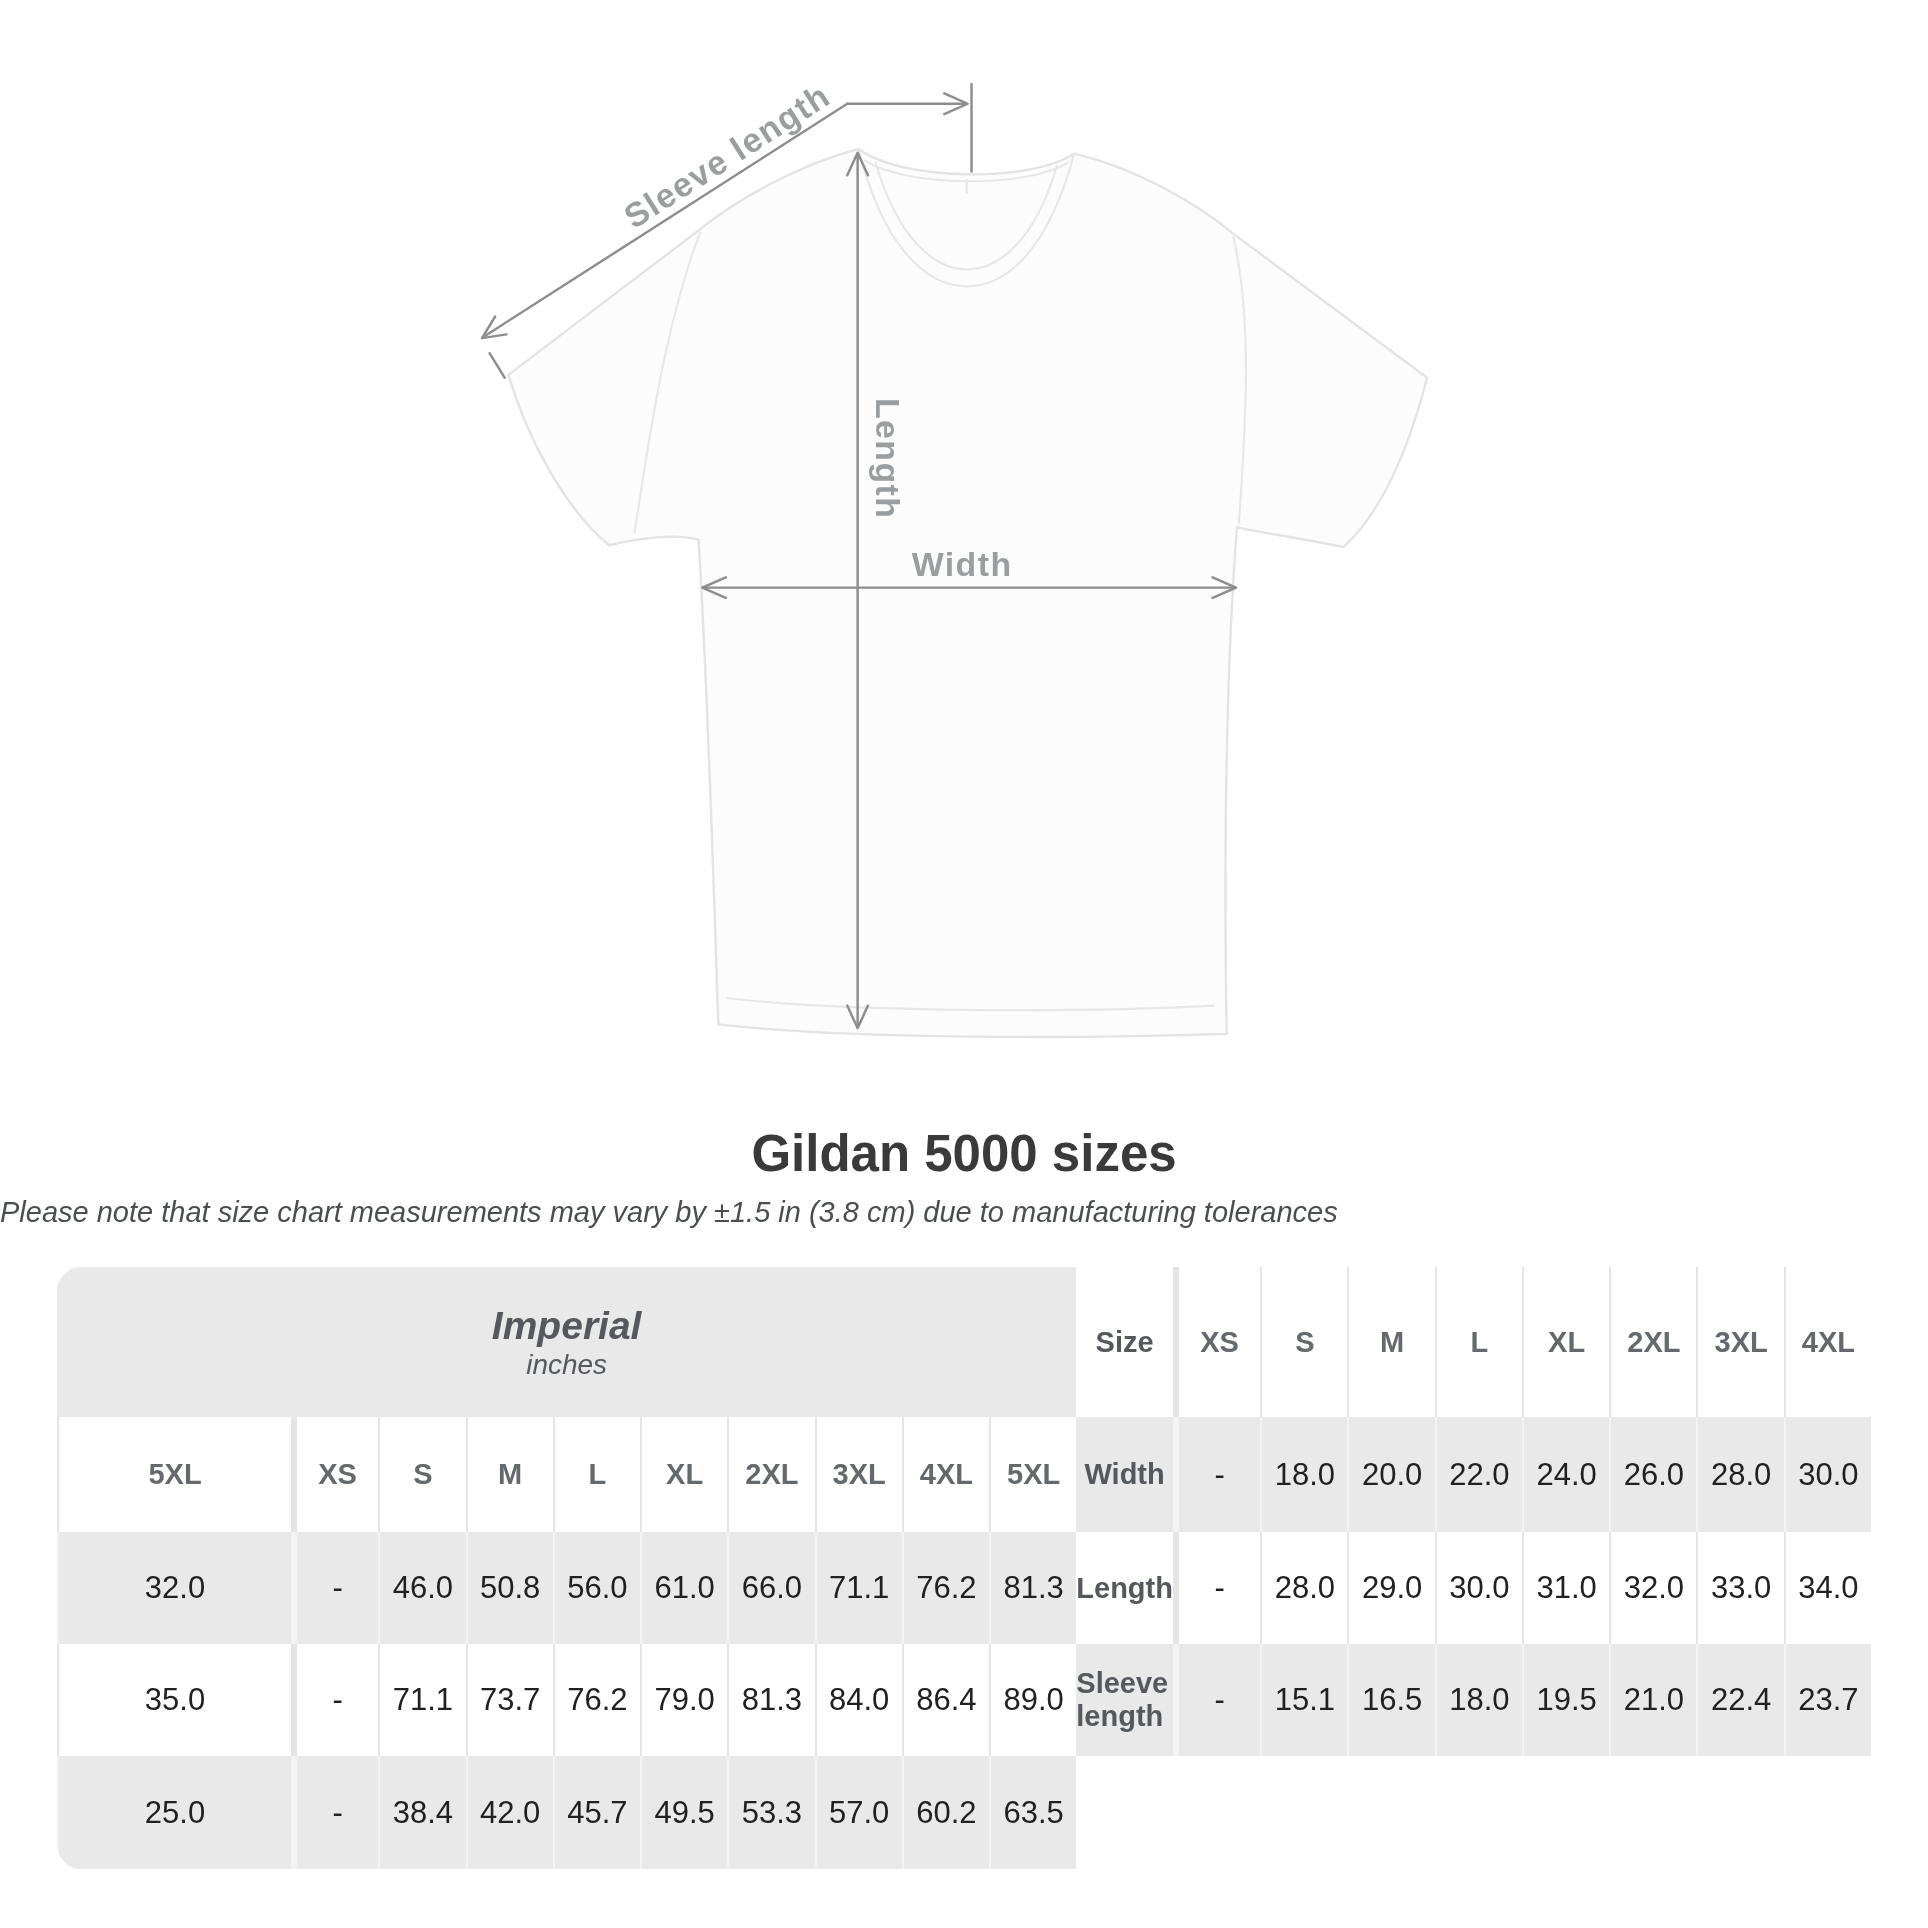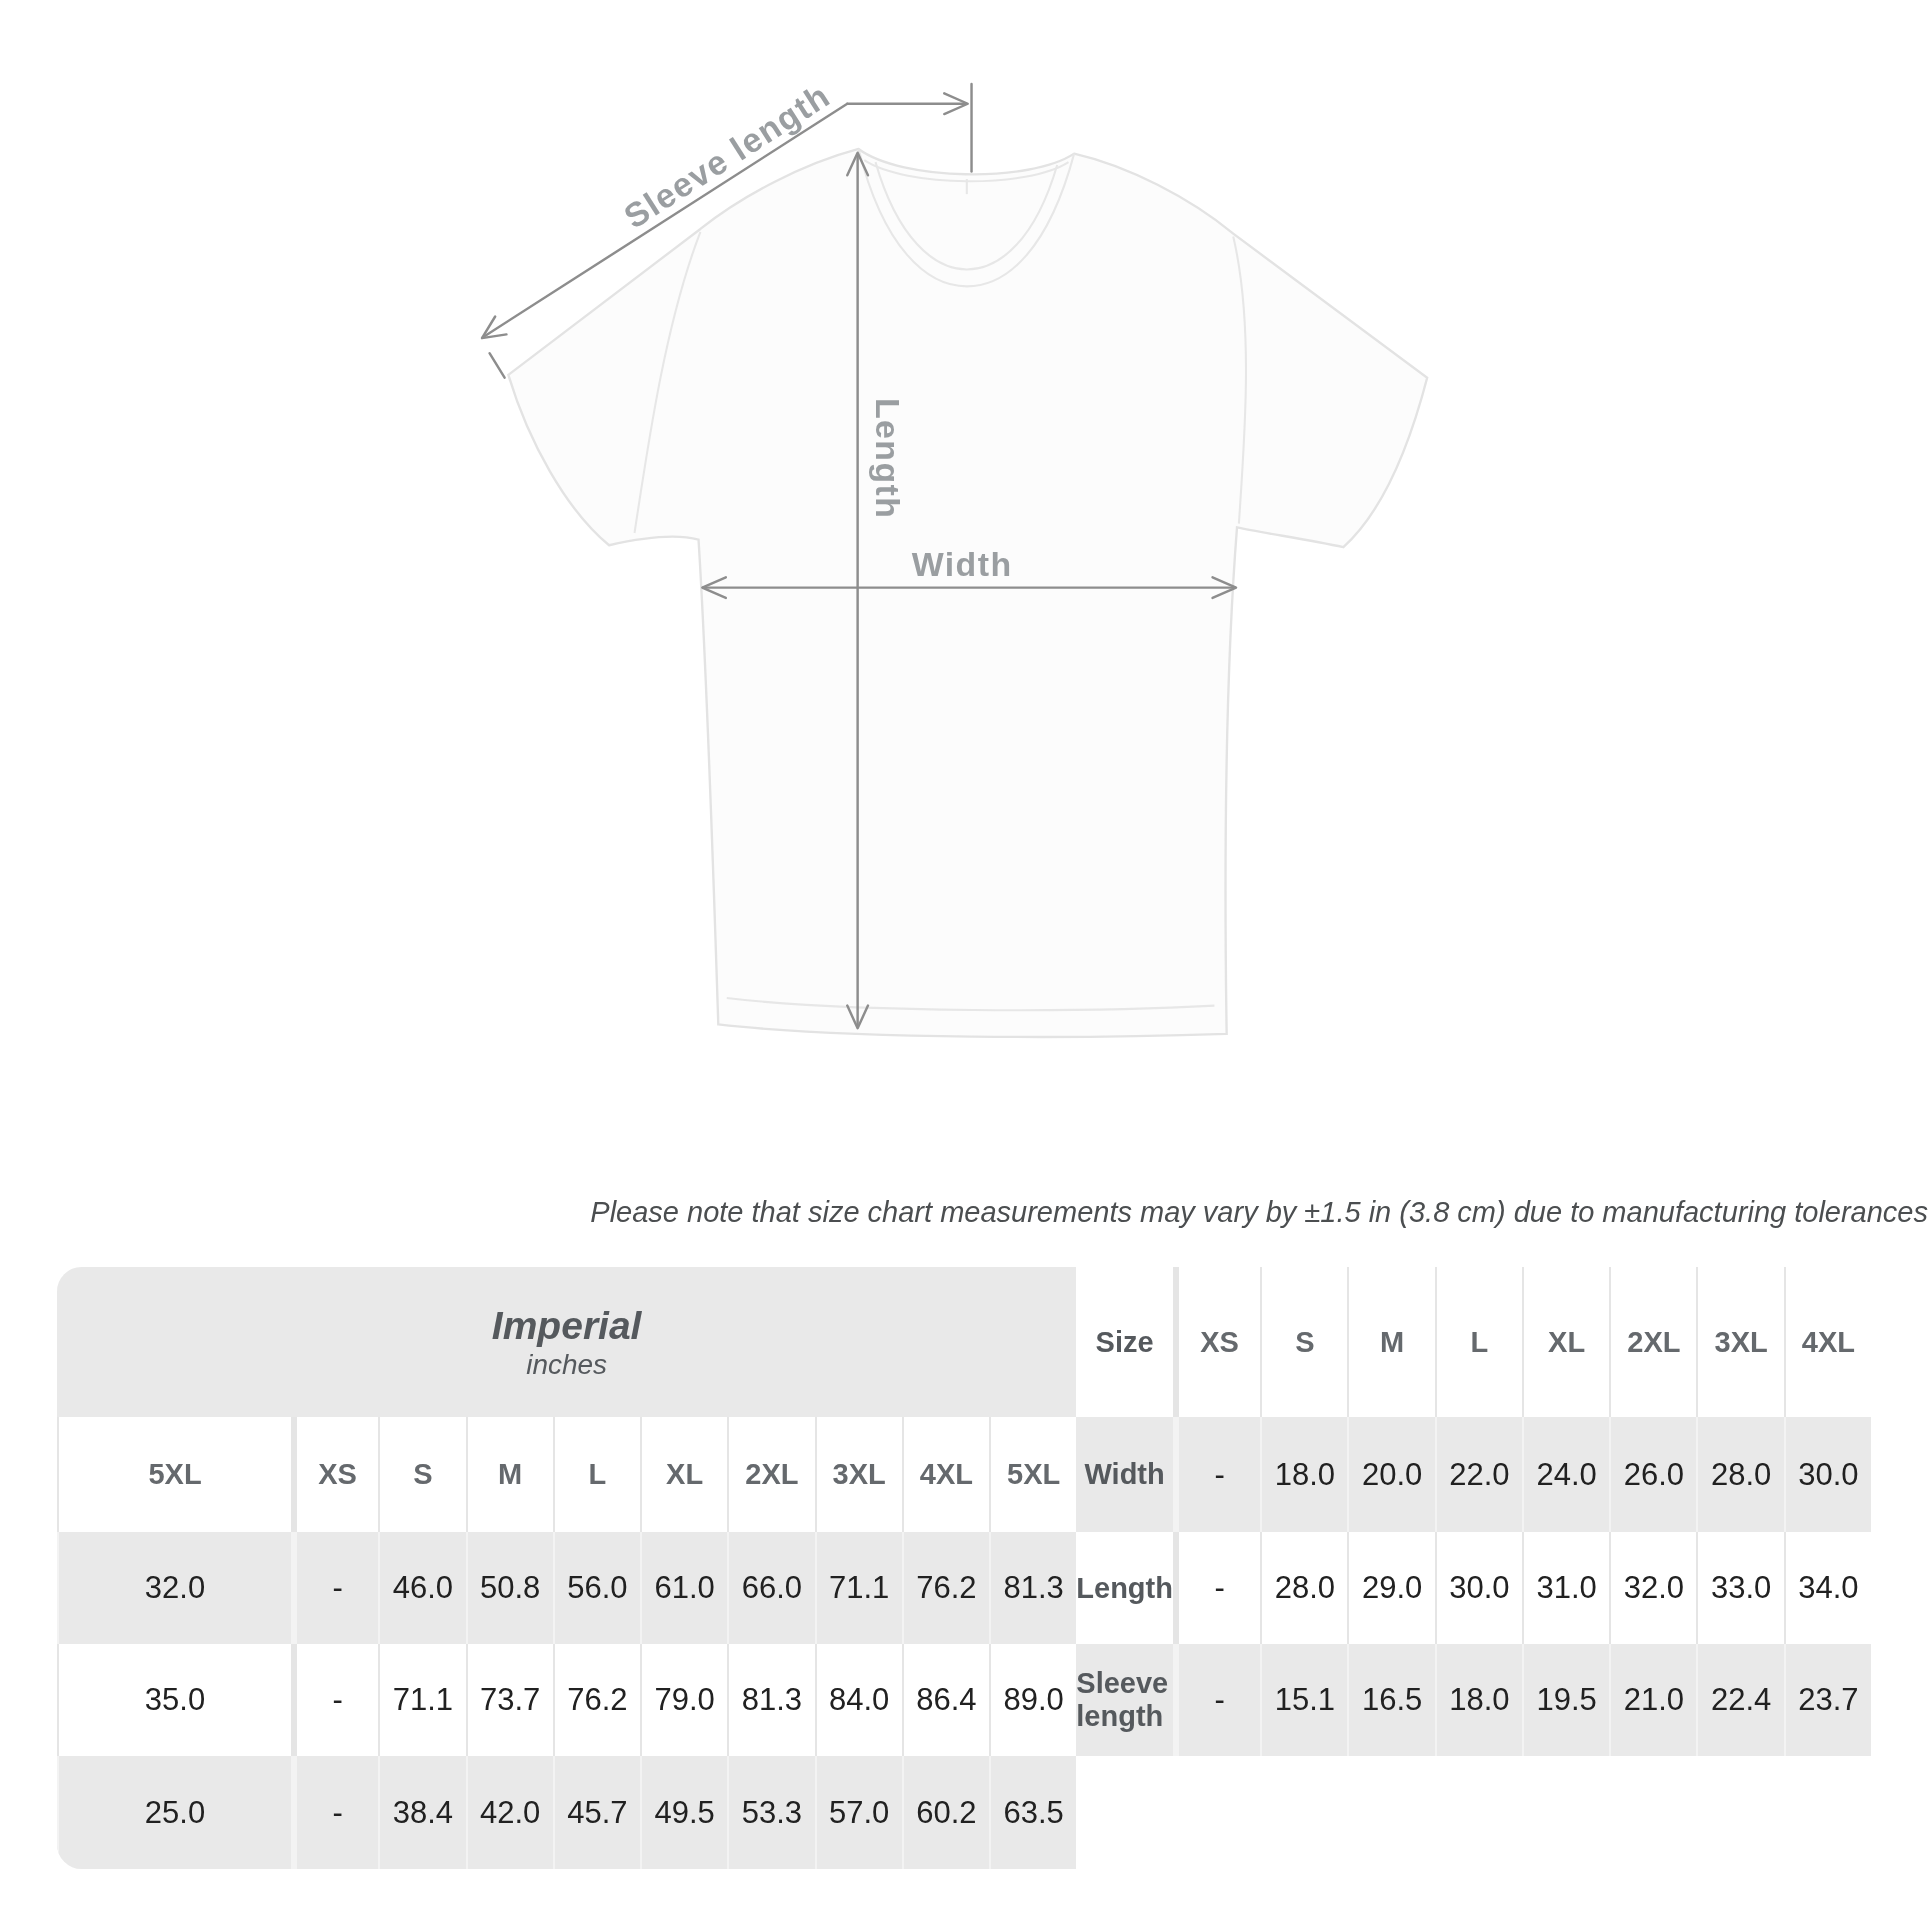--- a/index.html
+++ b/index.html
@@ -10,21 +10,21 @@
   
   .diagram{position:absolute;left:0;top:0;width:1928px;height:1083px;}
   .shirt-body{fill:#fcfcfc;stroke:#e3e3e3;stroke-width:2.5;}
   .shirt-line{fill:none;stroke:#e7e7e7;stroke-width:2.2;}
   .dim line,.dim path{stroke:var(--dimension-gray,#8d8d8d);stroke-width:2.6;fill:none;
     stroke-linecap:round;stroke-linejoin:round;}
   .dim-label{fill:var(--label-gray,#9a9ea1);font-weight:bold;font-size:36px;letter-spacing:1.5px;}
   
   .title{position:absolute;left:0;top:1126px;width:100%;text-align:center;
     font-size:51px;line-height:55px;font-weight:bold;color:#3a3a3a;}
-  .subtitle{position:absolute;left:0;top:1196px;width:100%;text-align:right;
+  .subtitle{position:absolute;left:0;top:1196px;width:100%;text-align:left;
     font-style:italic;font-size:29px;color:#4b4e50;}
   
   .size-table{
     position:absolute;left:57px;top:1267px;width:1814px;height:602px;
     border-radius:24.5px;overflow:hidden;background:#fff;
   }
   .grid{
     display:grid;width:100%;height:100%;
     grid-template-columns:234px repeat(18,1fr);
     grid-template-rows:150px 115px 112px 112px 113px;
@@ -96,20 +96,21 @@
       <line x1="747" y1="624" x2="1312" y2="624"></line>
       <path d="M 771 613 L 746 624 L 771 635"></path>
       <path d="M 1288 613 L 1313 624 L 1288 635"></path>
     </g>
 
     <text class="dim-label" text-anchor="middle" transform="translate(779,176) rotate(-32.7)">Sleeve length</text>
     <text class="dim-label" text-anchor="middle" transform="translate(931,487) rotate(90)">Length</text>
     <text class="dim-label" text-anchor="middle" x="1022" y="612">Width</text>
   </svg>
 
+  <div class="title">Gildan 5000 sizes</div>
   <div class="subtitle">Please note that size chart measurements may vary by ±1.5 in (3.8 cm) due to manufacturing tolerances</div>
 
   <div class="size-table">
     <div class="grid" id="grid">
       <div class="band-cell band-imperial">
         <div class="g-name">Imperial</div>
         <div class="g-unit">inches</div>
       </div>
 
     <div class="cell hdr label-col">Size</div>

